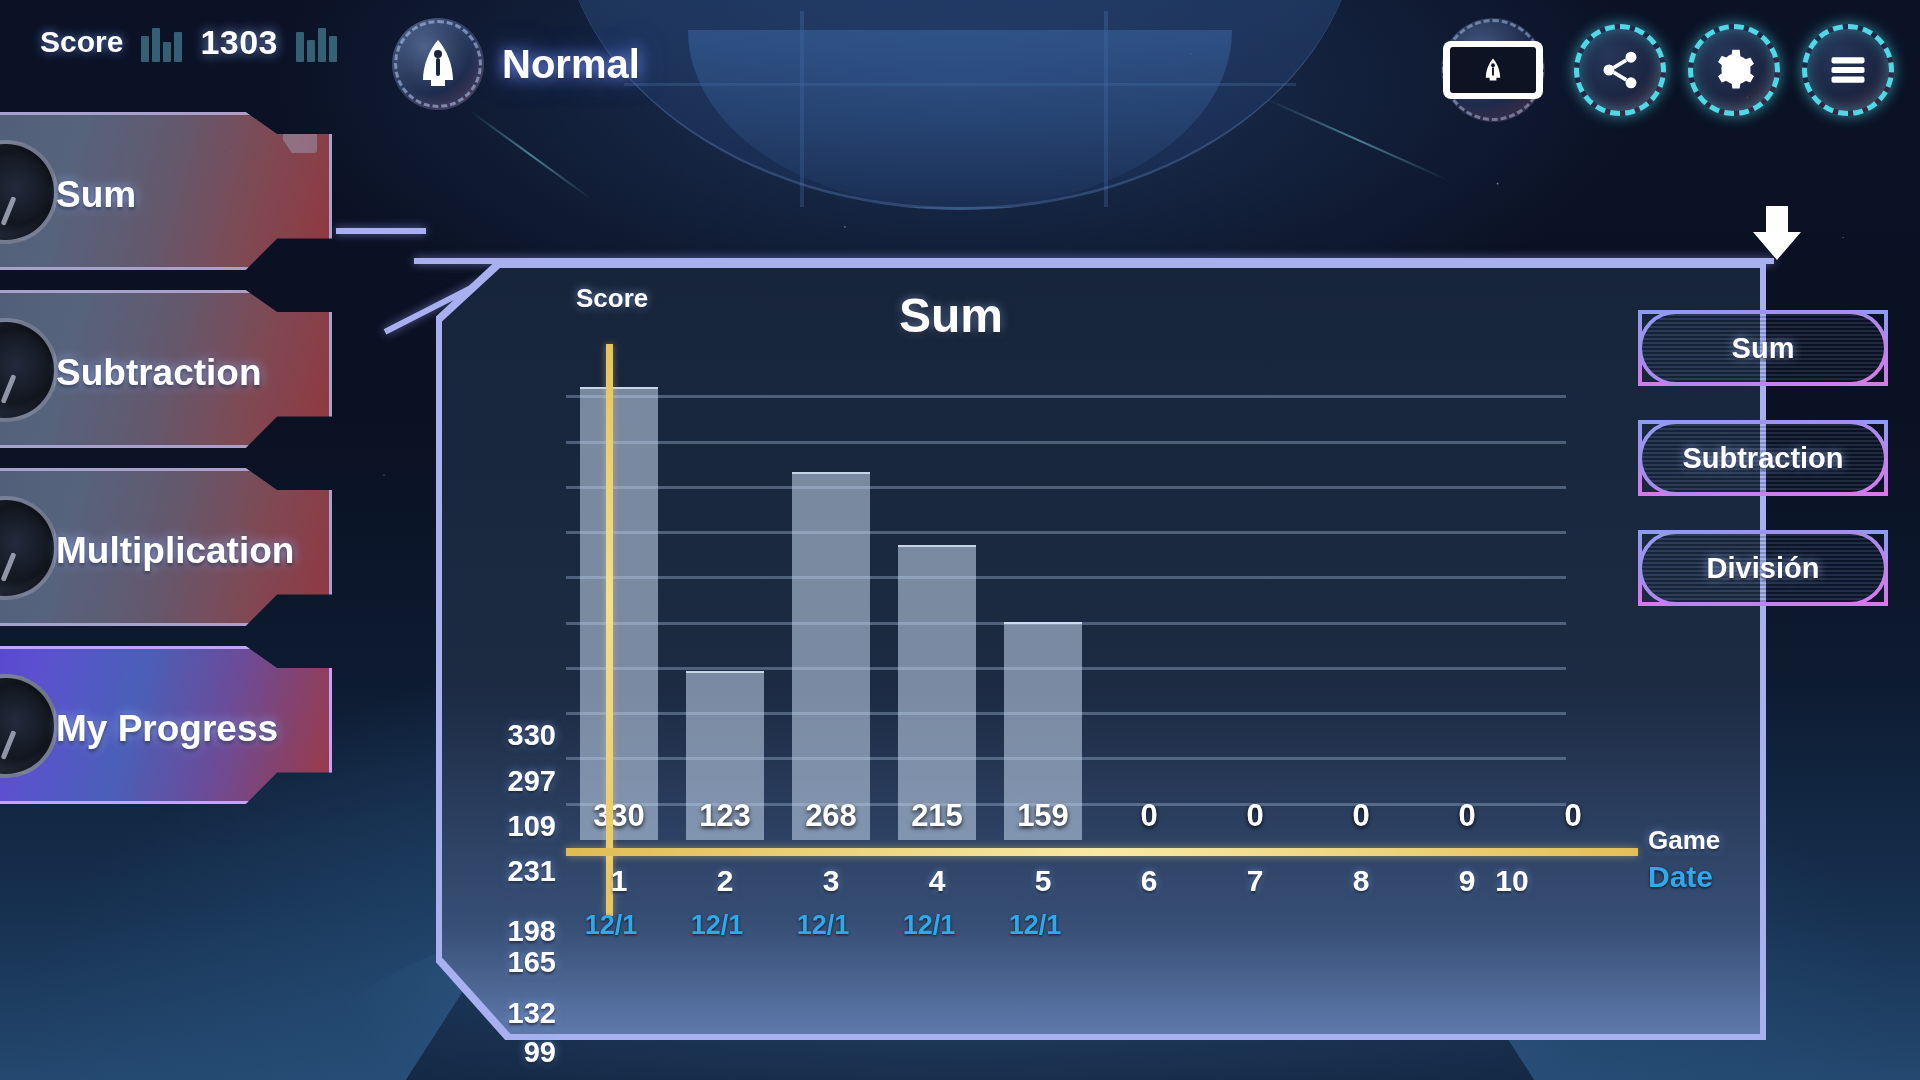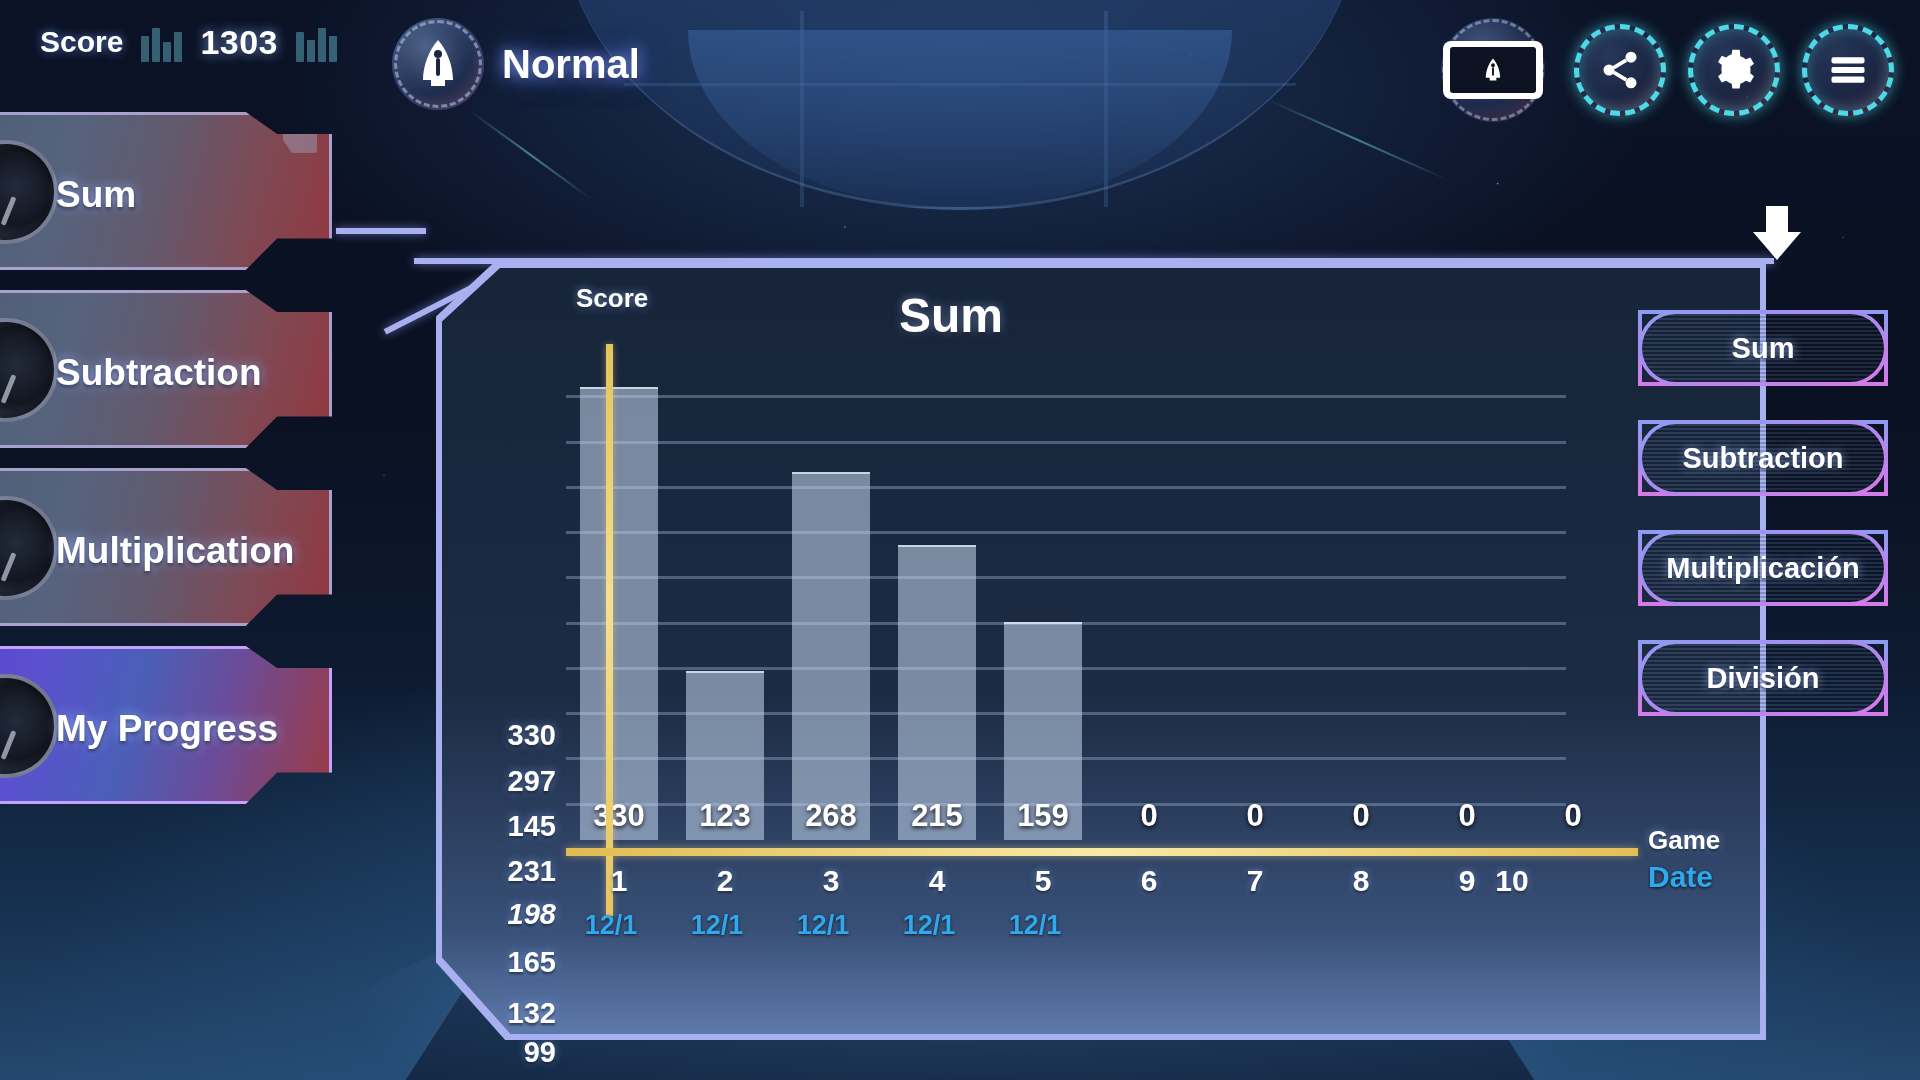--- a/index.html
+++ b/index.html
@@ -459,23 +459,23 @@
     <div class="panel-border"></div>
     <div class="panel-fill"></div>
   </div>
 
   <div class="chart-title">Sum</div>
   <div class="score-axis-label">Score</div>
 
   <div class="y-ticks" id="yticks">
       <div class="y-tick" style="top: 395.273px;">330</div>
       <div class="y-tick" style="top: 440.545px;">297</div>
-      <div class="y-tick" style="top: 485.818px;">145</div>
+      <div class="y-tick" style="top: 485.818px;">109</div>
       <div class="y-tick" style="top: 531.091px;">231</div>
-      <div class="y-tick" style="top: 574px; font-style: italic;">198</div>
+      <div class="y-tick" style="top: 591px;">198</div>
       <div class="y-tick" style="top: 621.636px;">165</div>
       <div class="y-tick" style="top: 673px;">132</div>
       <div class="y-tick" style="top: 712.182px;">99</div>
     </div>
   <div class="y-axis-line"></div>
 
   <div class="plot" id="plot">
       <div class="gridline" style="top: 45.2727px;"></div>
       <div class="gridline" style="top: 90.5455px;"></div>
       <div class="gridline" style="top: 135.818px;"></div>
@@ -538,22 +538,17 @@
         <span>Sum</span>
       </div>
       <div class="pill">
         <div class="pill-bg"></div>
         <div class="pill-ring"></div>
         <span>Subtraction</span>
       </div>
       <div class="pill">
         <div class="pill-bg"></div>
         <div class="pill-ring"></div>
-        <span>Multiplicación</span>
-      </div>
-      <div class="pill">
-        <div class="pill-bg"></div>
-        <div class="pill-ring"></div>
         <span>División</span>
       </div>
     </div>
 
 </div>
 
 </body></html>

